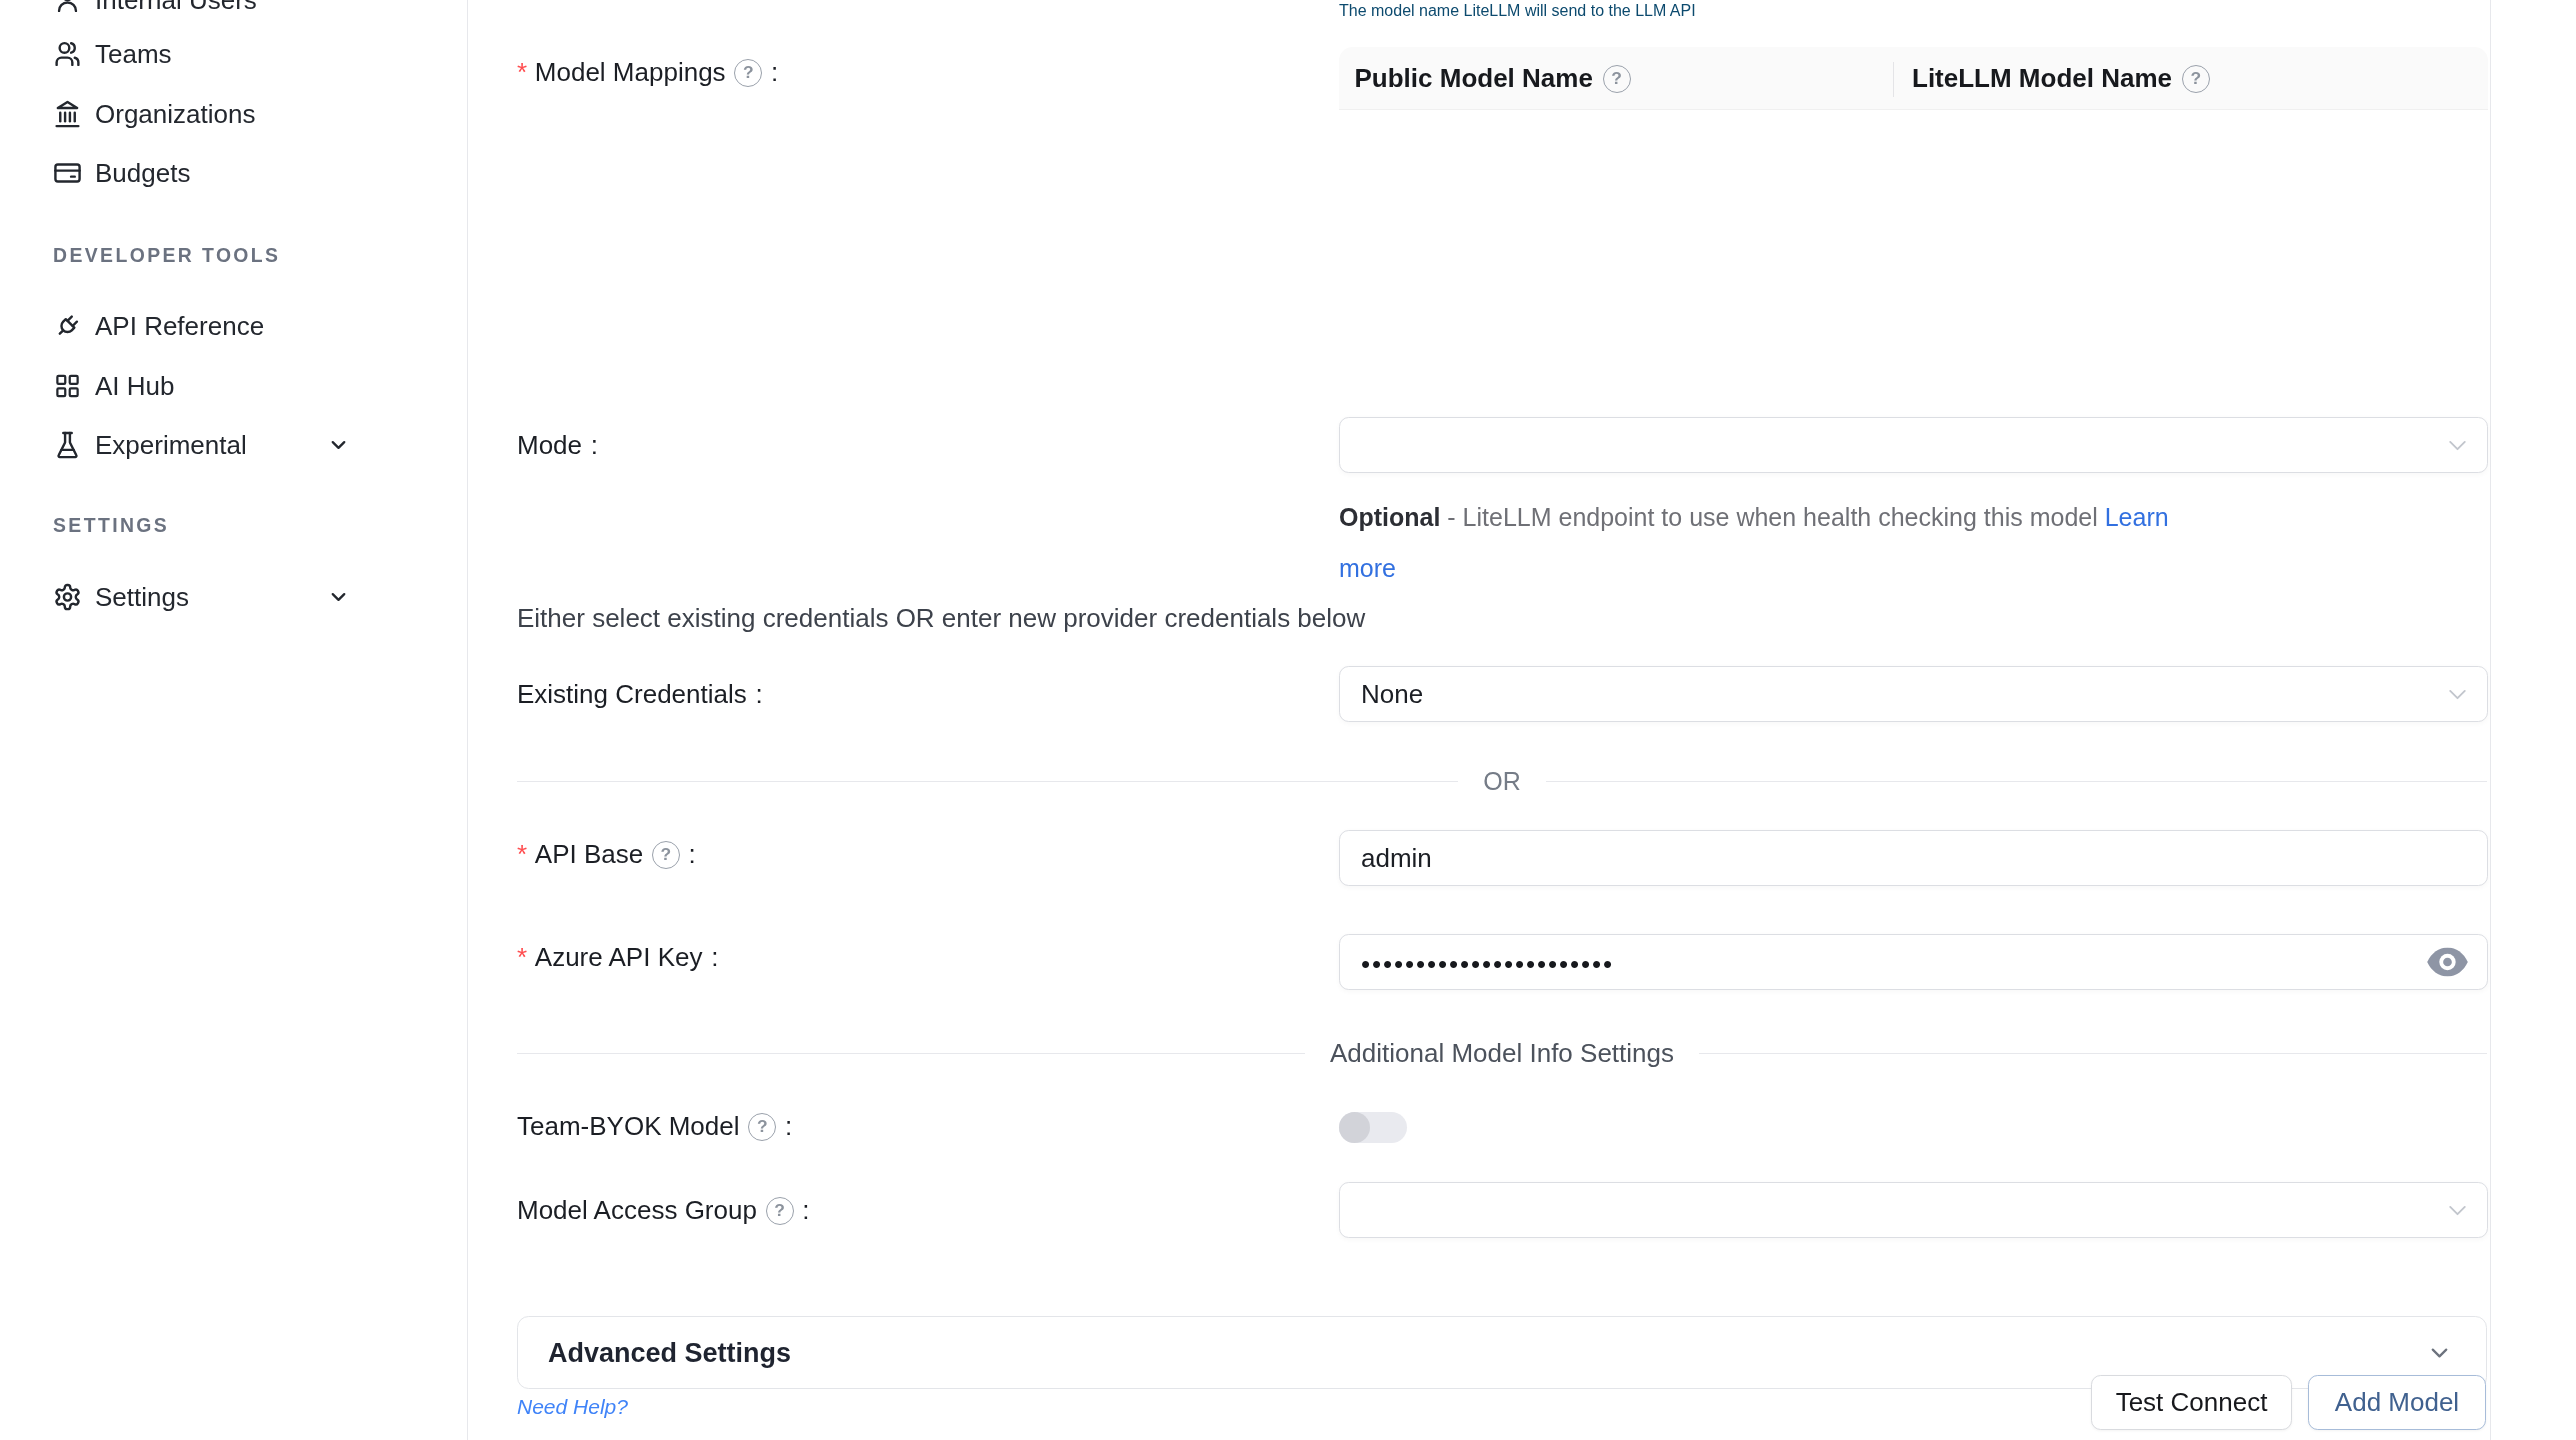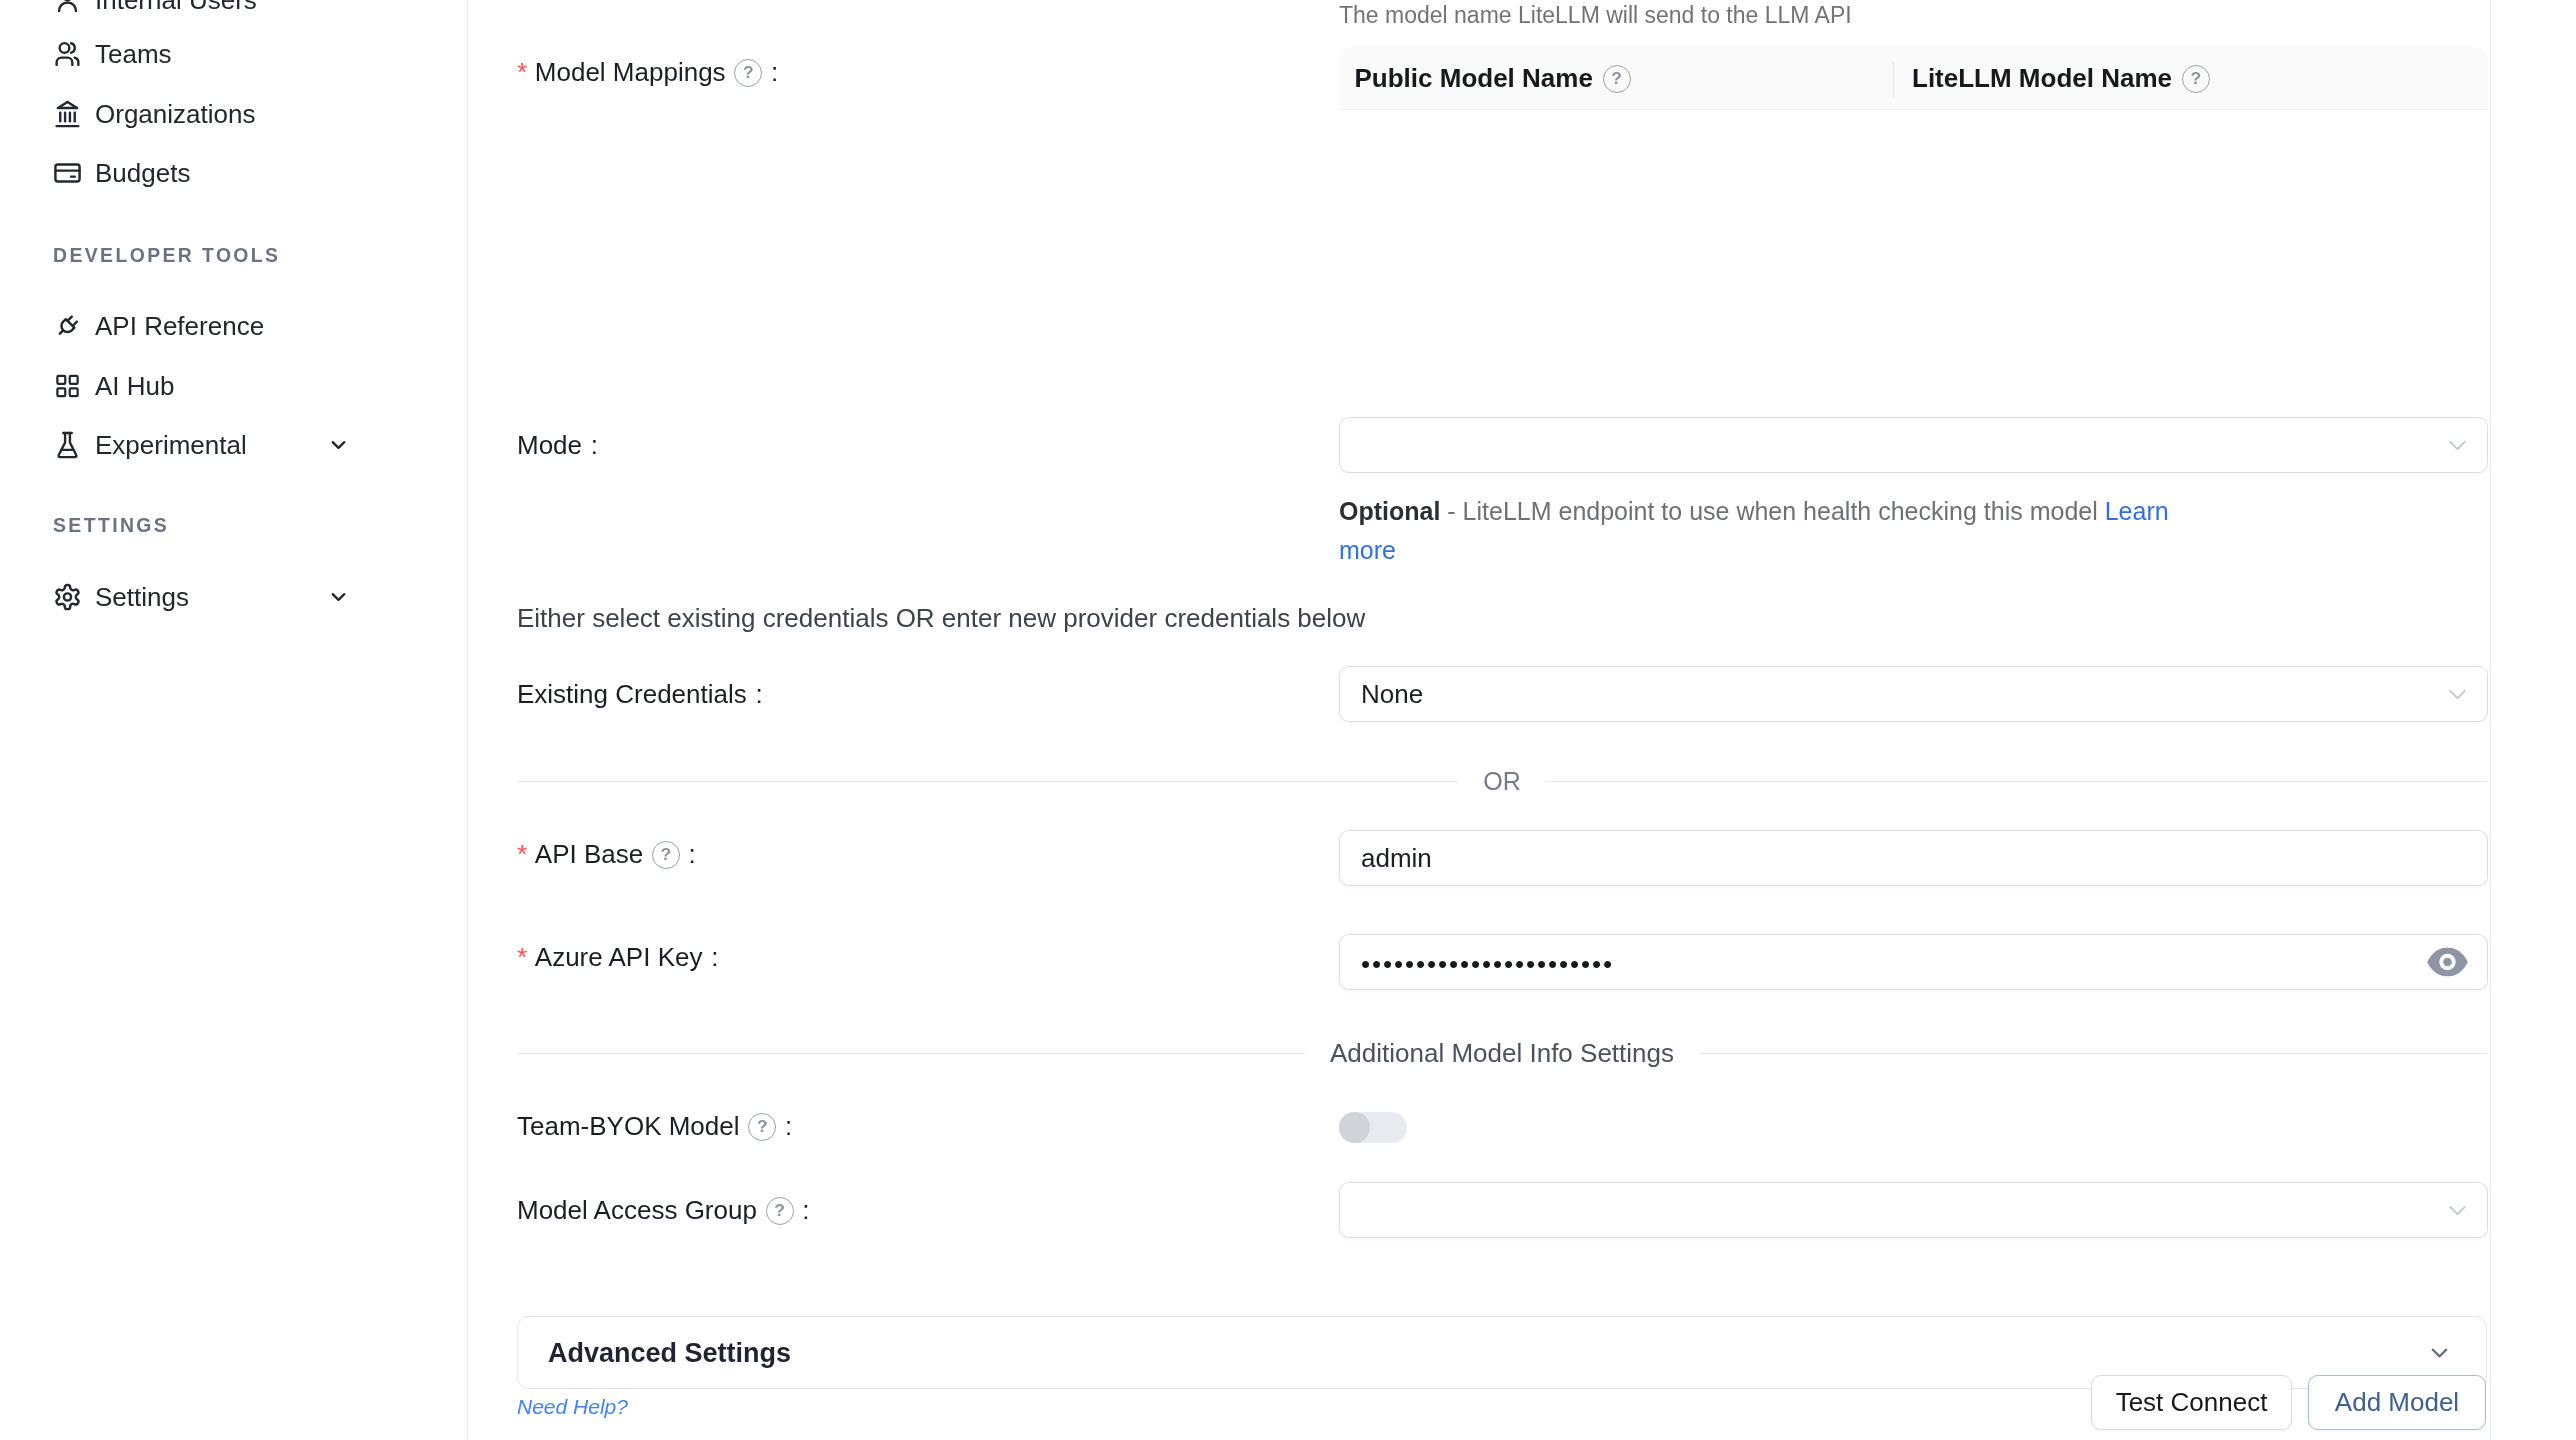--- a/index.html
+++ b/index.html
@@ -18,21 +18,21 @@
   .nav-item{position:absolute;left:0;width:467px;height:60px;cursor:pointer;}
   .nav-item .nicon{position:absolute;left:53px;top:50%;transform:translateY(-50%);width:29px;height:29px;display:flex;align-items:center;justify-content:center;}
   .nav-item .nlabel{position:absolute;left:95px;top:50%;transform:translateY(-50%);font-size:26px;color:#23272e;white-space:nowrap;}
   .nav-item .nchev{position:absolute;left:327px;top:50%;transform:translateY(-50%);width:23px;height:23px;display:flex;}
   .nav-header{position:absolute;left:53px;height:27px;display:flex;align-items:center;font-size:19.4px;font-weight:700;letter-spacing:2.4px;color:#6b7280;white-space:nowrap;}
 
   
   #main-card{position:absolute;left:468px;top:0;width:2023px;height:1440px;background:#fff;border-right:1px solid #e7e8ec;}
   
 
-  .helper-text{position:absolute;font-size:23px;color:#737373;white-space:nowrap;}
+  .helper-text{position:absolute;font-size:16px;color:#0c4a6e;white-space:nowrap;}
 
   .flabel{position:absolute;height:39px;display:flex;align-items:center;gap:8.7px;font-size:26px;color:#1b1e24;white-space:nowrap;}
   .req{color:var(--required-red);font-size:26px;margin-right:-1px;}
   .qicon{width:28px;height:28px;border-radius:50%;border:1.9px solid #9aa1ab;color:#8c939d;display:inline-flex;align-items:center;justify-content:center;font-size:17.4px;font-weight:700;flex:0 0 auto;cursor:pointer;}
   .colon{color:#1b1e24;}
 
   .select,.tinput{position:absolute;width:1149px;height:56px;background:#fff;border:1.5px solid #dcdee3;border-radius:9.7px;display:flex;align-items:center;padding:0 21px;font-size:26px;color:#1b1e24;box-shadow:0 1.9px 5.8px rgba(0,0,0,0.03);cursor:pointer;}
   .select .schev{position:absolute;right:17.4px;top:50%;transform:translateY(-50%);display:flex;}
   .placeholder{color:#bfc3c9;}
 
@@ -40,21 +40,21 @@
   #mapping-table{position:absolute;left:871px;top:47px;width:1149px;height:337px;}
   #mapping-table .thead{position:absolute;left:0;top:0;width:1149px;height:63px;background:#fafafa;border-radius:13.6px 13.6px 0 0;border-bottom:1px solid #f0f0f0;}
   #mapping-table .th{position:absolute;top:0;height:63px;display:flex;align-items:center;gap:9.7px;font-size:26px;font-weight:700;color:#17191d;white-space:nowrap;}
   #mapping-table .th-sep{position:absolute;left:554px;top:14.5px;width:1px;height:35px;background:#e4e4e7;}
   #mapping-table .tbody{position:absolute;left:0;top:63px;width:1149px;height:274px;background:#fff;border-bottom:1px solid #f0f0f0;}
   .empty-wrap{position:absolute;left:0;top:122px;width:1149px;display:flex;flex-direction:column;align-items:center;gap:13.6px;}
   .empty-text{font-size:25px;color:#8f9096;}
 
   .note-text{position:absolute;font-size:26px;color:#3d424b;white-space:nowrap;}
 
-  .extra{position:absolute;width:852px;font-size:25px;line-height:39px;color:#6f7076;}
+  .extra{position:absolute;width:852px;font-size:25px;line-height:51px;color:#6f7076;}
   .extra b{color:#2c2e34;font-weight:700;}
   .extra .link{color:var(--accent-blue);cursor:pointer;}
 
   .divider-flex{position:absolute;width:1970px;height:39px;display:flex;align-items:center;}
   .divider-flex .line{flex:1;height:1.5px;background:#e7e8ec;}
   .divider-flex .dtext{padding:0 25px;font-size:25px;white-space:nowrap;}
   .dtext.or{color:#757c87;}
   .dtext.info{color:#4c525c;font-size:26px;}
 
   .masked{font-size:26px;letter-spacing:1.9px;color:#17191d;transform:translateY(1.9px);}

